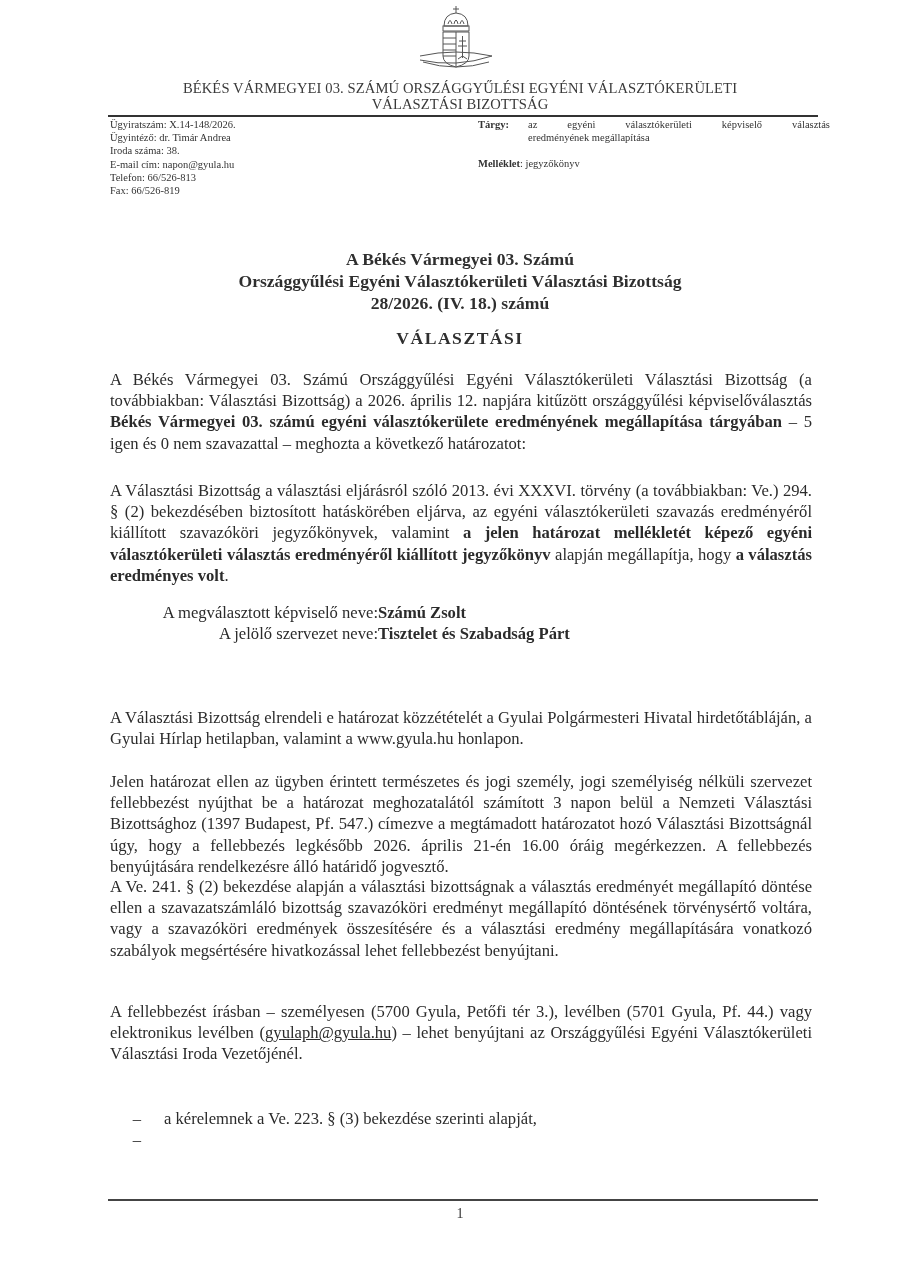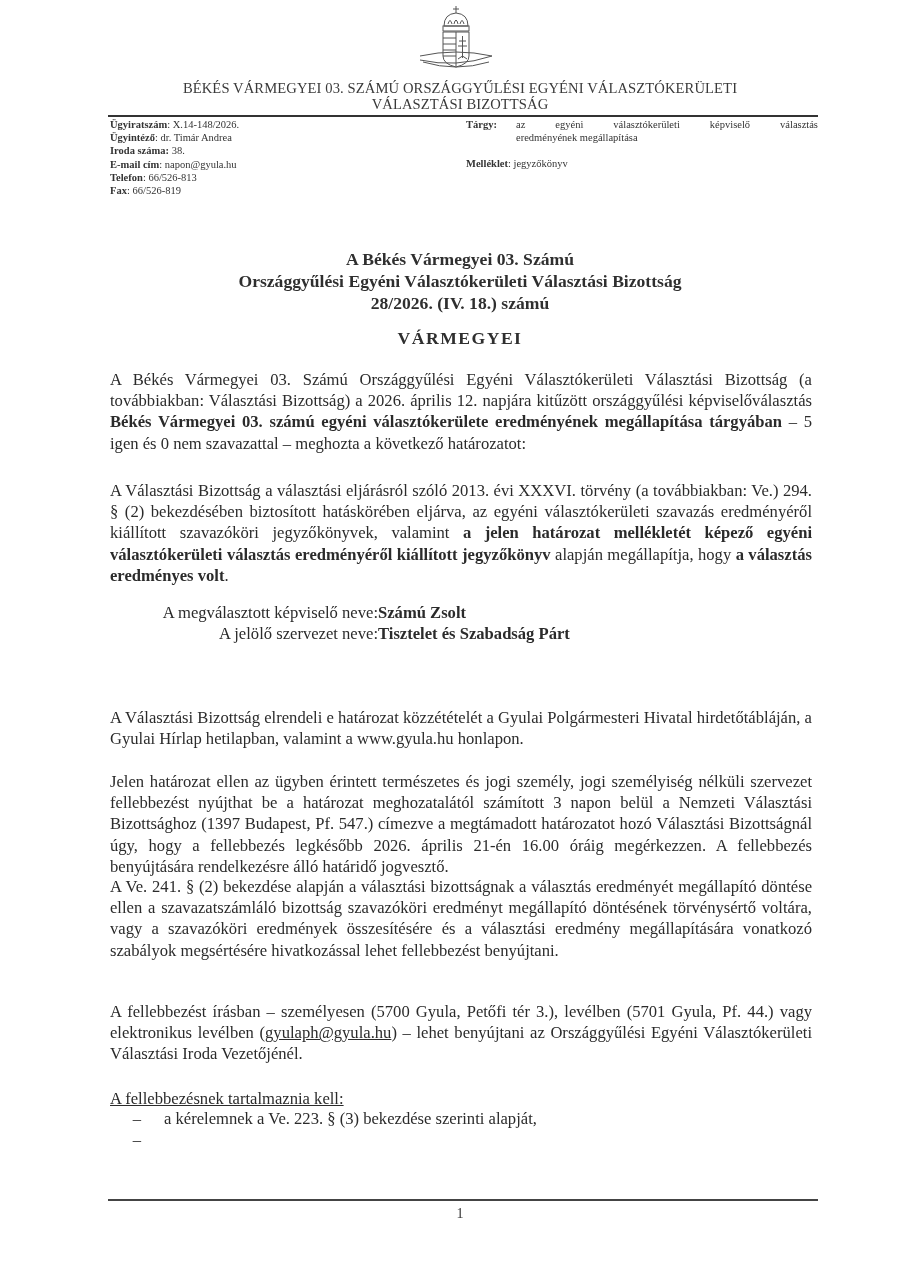--- a/index.html
+++ b/index.html
@@ -13,22 +13,22 @@
     .coat { position: absolute; left: 418px; top: 4px; width: 76px; height: 68px; }
     .org-name {
       position: absolute; left: 100px; width: 720px; text-align: center;
       font-size: 14.6px; letter-spacing: 0.1px; color: #3a3a3a; line-height: 17px;
     }
     .org-line1 { top: 80px; }
     .org-line2 { top: 96px; }
     .header-rule { position: absolute; left: 108px; width: 710px; top: 115px; height: 2px; background: #333; }
 
     .meta-left { position: absolute; left: 110px; top: 118px; font-size: 10.5px; line-height: 13.2px; color: #333; }
-    .meta-left .row b { font-weight: bold; }
-    .meta-right { position: absolute; left: 466px; top: 118px; width: 352px; font-size: 10.5px; line-height: 13.2px; color: #333; }
+    .meta-left .row b { font-weight: normal; }
+    .meta-right { position: absolute; left: 478px; top: 118px; width: 352px; font-size: 10.5px; line-height: 13.2px; color: #333; }
     .subject { display: flex; }
     .subject .lbl { width: 50px; font-weight: bold; flex: 0 0 50px; }
     .subject .val { text-align: justify; text-align-last: left; }
     .subject .val .first { display: flex; justify-content: space-between; }
     .attach { margin-top: 13px; }
 
     
     .title-block {
       position: absolute; left: 100px; width: 720px; top: 248px; text-align: center;
       font-weight: bold; font-size: 17.6px; line-height: 22px; color: #2f2f2f;
@@ -120,21 +120,21 @@
       </div>
     </div>
     <div class="attach"><b>Melléklet</b>: <span>jegyzőkönyv</span></div>
   </div>
 
   <div class="title-block">
     <div>A Békés Vármegyei 03. Számú</div>
     <div>Országgyűlési Egyéni Választókerületi Választási Bizottság</div>
     <div>28/2026. (IV. 18.) számú</div>
   </div>
-  <div class="decision-word">VÁRMEGYEI</div>
+  <div class="decision-word">VÁLASZTÁSI</div>
 
   <div class="para p1"><span>A Békés Vármegyei 03. Számú Országgyűlési Egyéni Választókerületi Választási Bizottság (a továbbiakban: Választási Bizottság) a 2026. április 12. napjára kitűzött országgyűlési képviselőválasztás </span><b>Békés Vármegyei 03. számú egyéni választókerülete eredményének megállapítása tárgyában</b><span> – 5 igen és 0 nem szavazattal – meghozta a következő határozatot:</span></div>
 
   <div class="para p2"><span>A Választási Bizottság a választási eljárásról szóló 2013. évi XXXVI. törvény (a továbbiakban: Ve.) 294. § (2) bekezdésében biztosított hatáskörében eljárva, az egyéni választókerületi szavazás eredményéről kiállított szavazóköri jegyzőkönyvek, valamint </span><b>a jelen határozat mellékletét képező egyéni választókerületi választás eredményéről kiállított jegyzőkönyv</b><span> alapján megállapítja, hogy </span><b>a választás eredményes volt</b><span>.</span></div>
 
   <div class="kv">
     <div class="r">
         <span class="k">A megválasztott képviselő neve:</span>
         <span class="v">Számú Zsolt</span>
       </div>
@@ -142,21 +142,20 @@
         <span class="k">A jelölő szervezet neve:</span>
         <span class="v">Tisztelet és Szabadság Párt</span>
       </div>
   </div>
 
   <div class="para p3">A Választási Bizottság elrendeli e határozat közzétételét a Gyulai Polgármesteri Hivatal hirdetőtábláján, a Gyulai Hírlap hetilapban, valamint a www.gyula.hu honlapon.</div>
   <div class="para p4">Jelen határozat ellen az ügyben érintett természetes és jogi személy, jogi személyiség nélküli szervezet fellebbezést nyújthat be a határozat meghozatalától számított 3 napon belül a Nemzeti Választási Bizottsághoz (1397 Budapest, Pf. 547.) címezve a megtámadott határozatot hozó Választási Bizottságnál úgy, hogy a fellebbezés legkésőbb 2026. április 21-én 16.00 óráig megérkezzen. A fellebbezés benyújtására rendelkezésre álló határidő jogvesztő.</div>
   <div class="para p5">A Ve. 241. § (2) bekezdése alapján a választási bizottságnak a választás eredményét megállapító döntése ellen a szavazatszámláló bizottság szavazóköri eredményt megállapító döntésének törvénysértő voltára, vagy a szavazóköri eredmények összesítésére és a választási eredmény megállapítására vonatkozó szabályok megsértésére hivatkozással lehet fellebbezést benyújtani.</div>
   <div class="para p6"><span>A fellebbezést írásban – személyesen (5700 Gyula, Petőfi tér 3.), levélben (5701 Gyula, Pf. 44.) vagy elektronikus levélben (</span><span class="email-link">gyulaph@gyula.hu</span><span>) – lehet benyújtani az Országgyűlési Egyéni Választókerületi Választási Iroda Vezetőjénél.</span></div>
 
-  <div class="list-head">A fellebbezésnek tartalmaznia kell:</div>
   <ul class="list">
     <li>
         <span class="dash">–</span>
         <span>a kérelemnek a Ve. 223. § (3) bekezdése szerinti alapját,</span>
       </li>
     <li>
         <span class="dash">–</span>
       </li>
   </ul>
 

